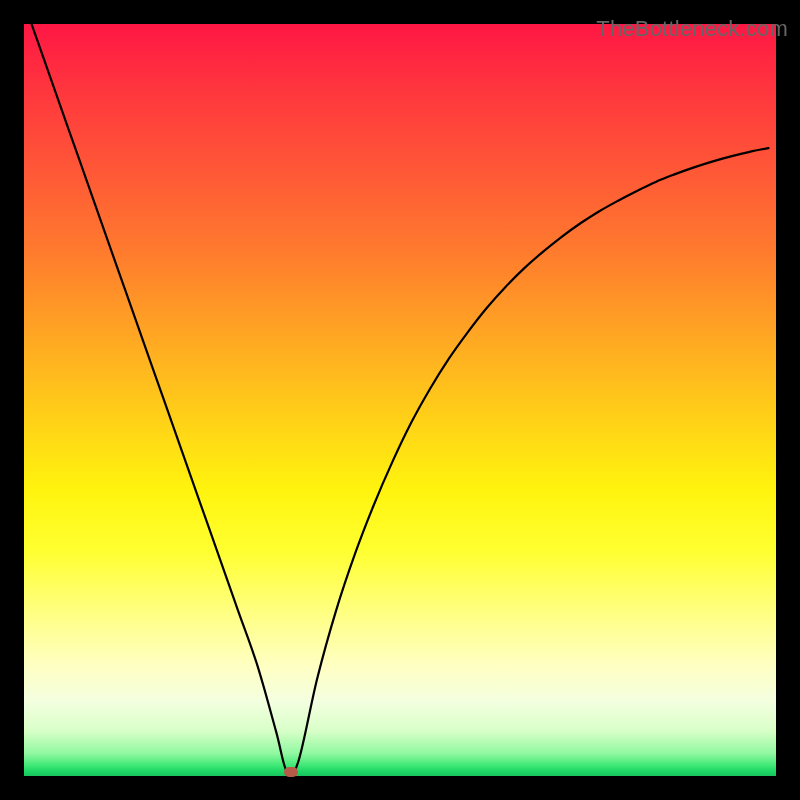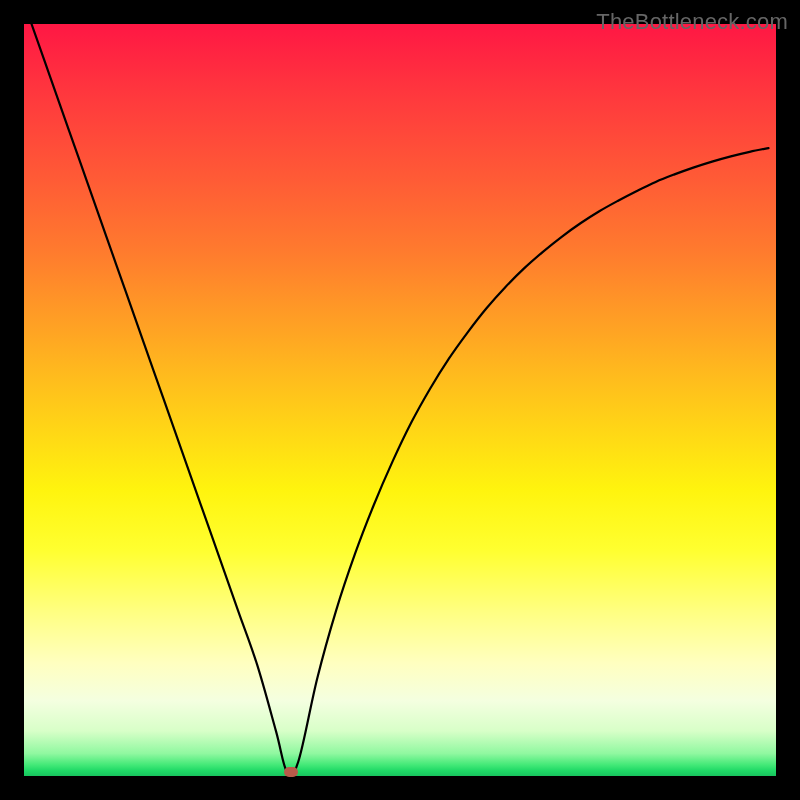--- a/index.html
+++ b/index.html
@@ -5,21 +5,21 @@
   * { margin: 0; padding: 0; box-sizing: border-box; }
   html, body { width: 800px; height: 800px; overflow: hidden; background: #000; }
   .frame {
     position: relative;
     width: 800px;
     height: 800px;
     background: #000;
   }
   .watermark {
     position: absolute;
-    top: 9px;
+    top: 16px;
     right: 12px;
     font-family: Arial, Helvetica, sans-serif;
     font-size: 22px;
     color: #666;
     letter-spacing: 0.2px;
     z-index: 10;
   }
   .plot {
     position: absolute;
     left: 24px;

